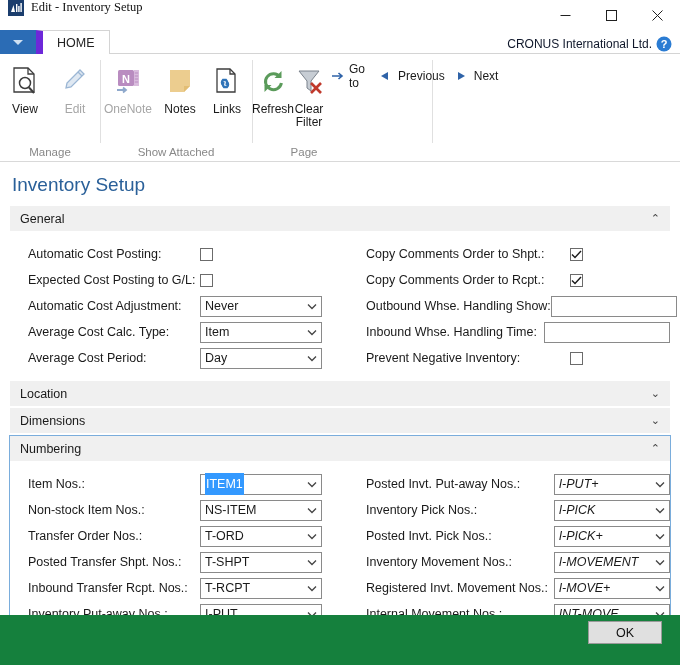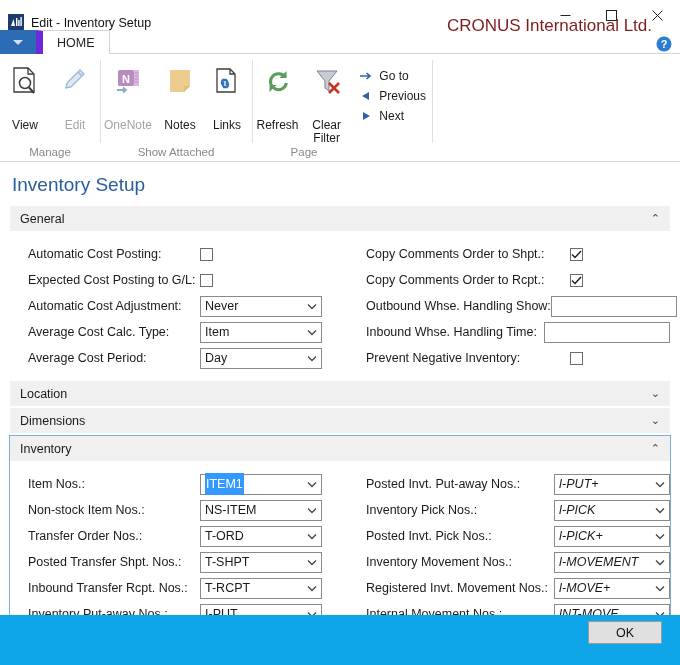--- a/index.html
+++ b/index.html
@@ -14,23 +14,24 @@
     font-size: 12px;
     color: #1a1a1a;
     overflow: hidden;
     position: relative;
   }
 
   
   .titlebar {
     height: 30px;
     display: flex;
-    align-items: flex-end;
+    align-items: flex-start;
     background: #ffffff;
     position: relative;
+    font-family: Liberation Serif, serif;
   }
   .app-icon {
     width: 16px;
     height: 16px;
     margin-left: 8px;
     margin-right: 7px;
     flex: 0 0 auto;
   }
   .title-text {
     font-size: 12.5px;
@@ -89,23 +90,23 @@
     box-sizing: border-box;
   }
   .tabstrip-filler {
     flex: 1;
     height: 23px;
     border-bottom: 1px solid #d4d4d4;
   }
   .company-label {
     position: absolute;
     right: 28px;
-    bottom: 18px;
-    font-size: 17px;
-    color: #7f1d1d;
+    bottom: 3px;
+    font-size: 12px;
+    color: #0f172a;
     white-space: nowrap;
   }
   .help-icon {
     position: absolute;
     right: 8px;
     bottom: 2px;
     width: 16px;
     height: 16px;
   }
 
@@ -158,26 +159,26 @@
     height: 36px;
     display: flex;
     align-items: center;
     justify-content: center;
   }
   .rib-btn .cap {
     font-size: 12px;
     color: #1a1a1a;
     text-align: center;
     line-height: 13px;
-    margin-top: 19px;
+    margin-top: 3px;
   }
   .rib-btn.disabled .cap { color: #a6a6a6; }
   .rib-small-list {
     display: flex;
-    flex-direction: column;
+    flex-direction: row;
     justify-content: flex-end;
     padding-top: 8px;
     padding-left: 6px;
   }
   .rib-small {
     display: flex;
     align-items: center;
     height: 20px;
     padding: 0 6px 0 2px;
     font-size: 12px;
@@ -307,21 +308,21 @@
     box-sizing: border-box;
   }
 
   
   .footer {
     position: absolute;
     left: 0;
     right: 0;
     bottom: 0;
     height: 50px;
-    background: #0ea5e9;
+    background: #15803d;
   }
   .ok-button {
     position: absolute;
     right: 18px;
     top: 6px;
     width: 74px;
     height: 23px;
     background: #e0e0e0;
     border: 1px solid #9a9a9a;
     font-size: 12.5px;
@@ -606,21 +607,21 @@
 
   <div class="group">
     <div class="group-header">
       <span>Dimensions</span>
       <span class="chev">⌄</span>
     </div>
   </div>
 
   <div class="group focused">
     <div class="group-header">
-      <span>Inventory</span>
+      <span>Numbering</span>
       <span class="chev">⌃</span>
     </div>
     <div class="group-body">
 
       <div class="col left">
         <div class="field-row">
           <span class="field-label">Item Nos.:</span>
           <span class="ctl combo">
             <span class="val selected">ITEM1</span>
             <span class="arrow" style="margin-left:auto">

